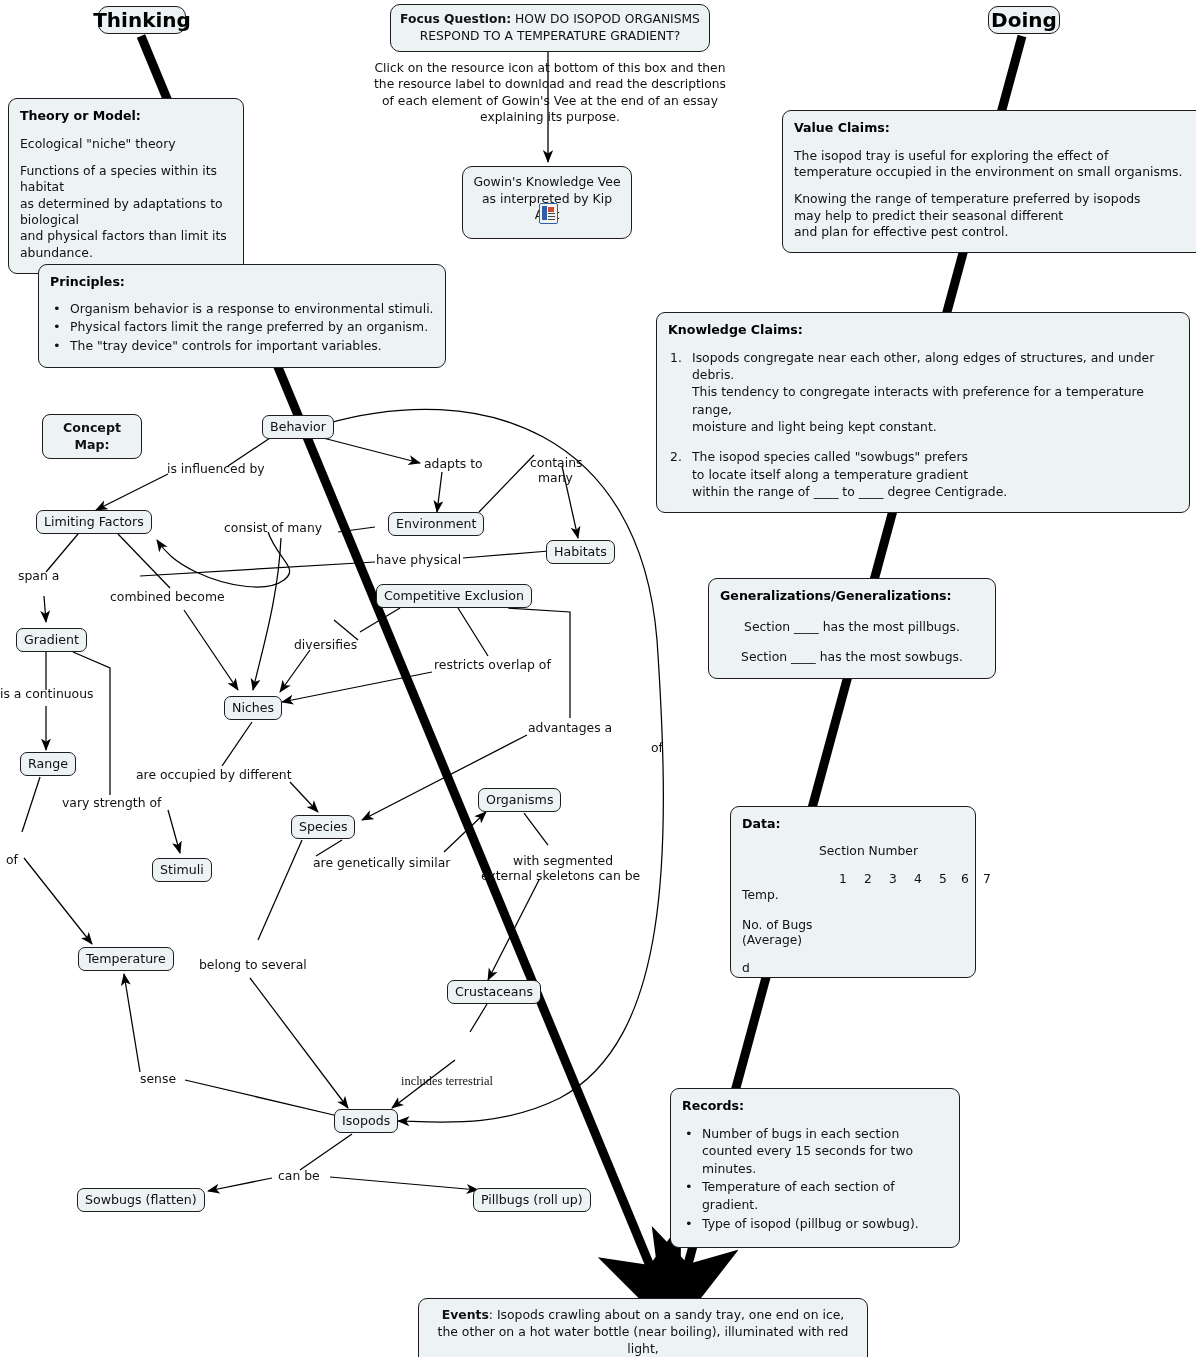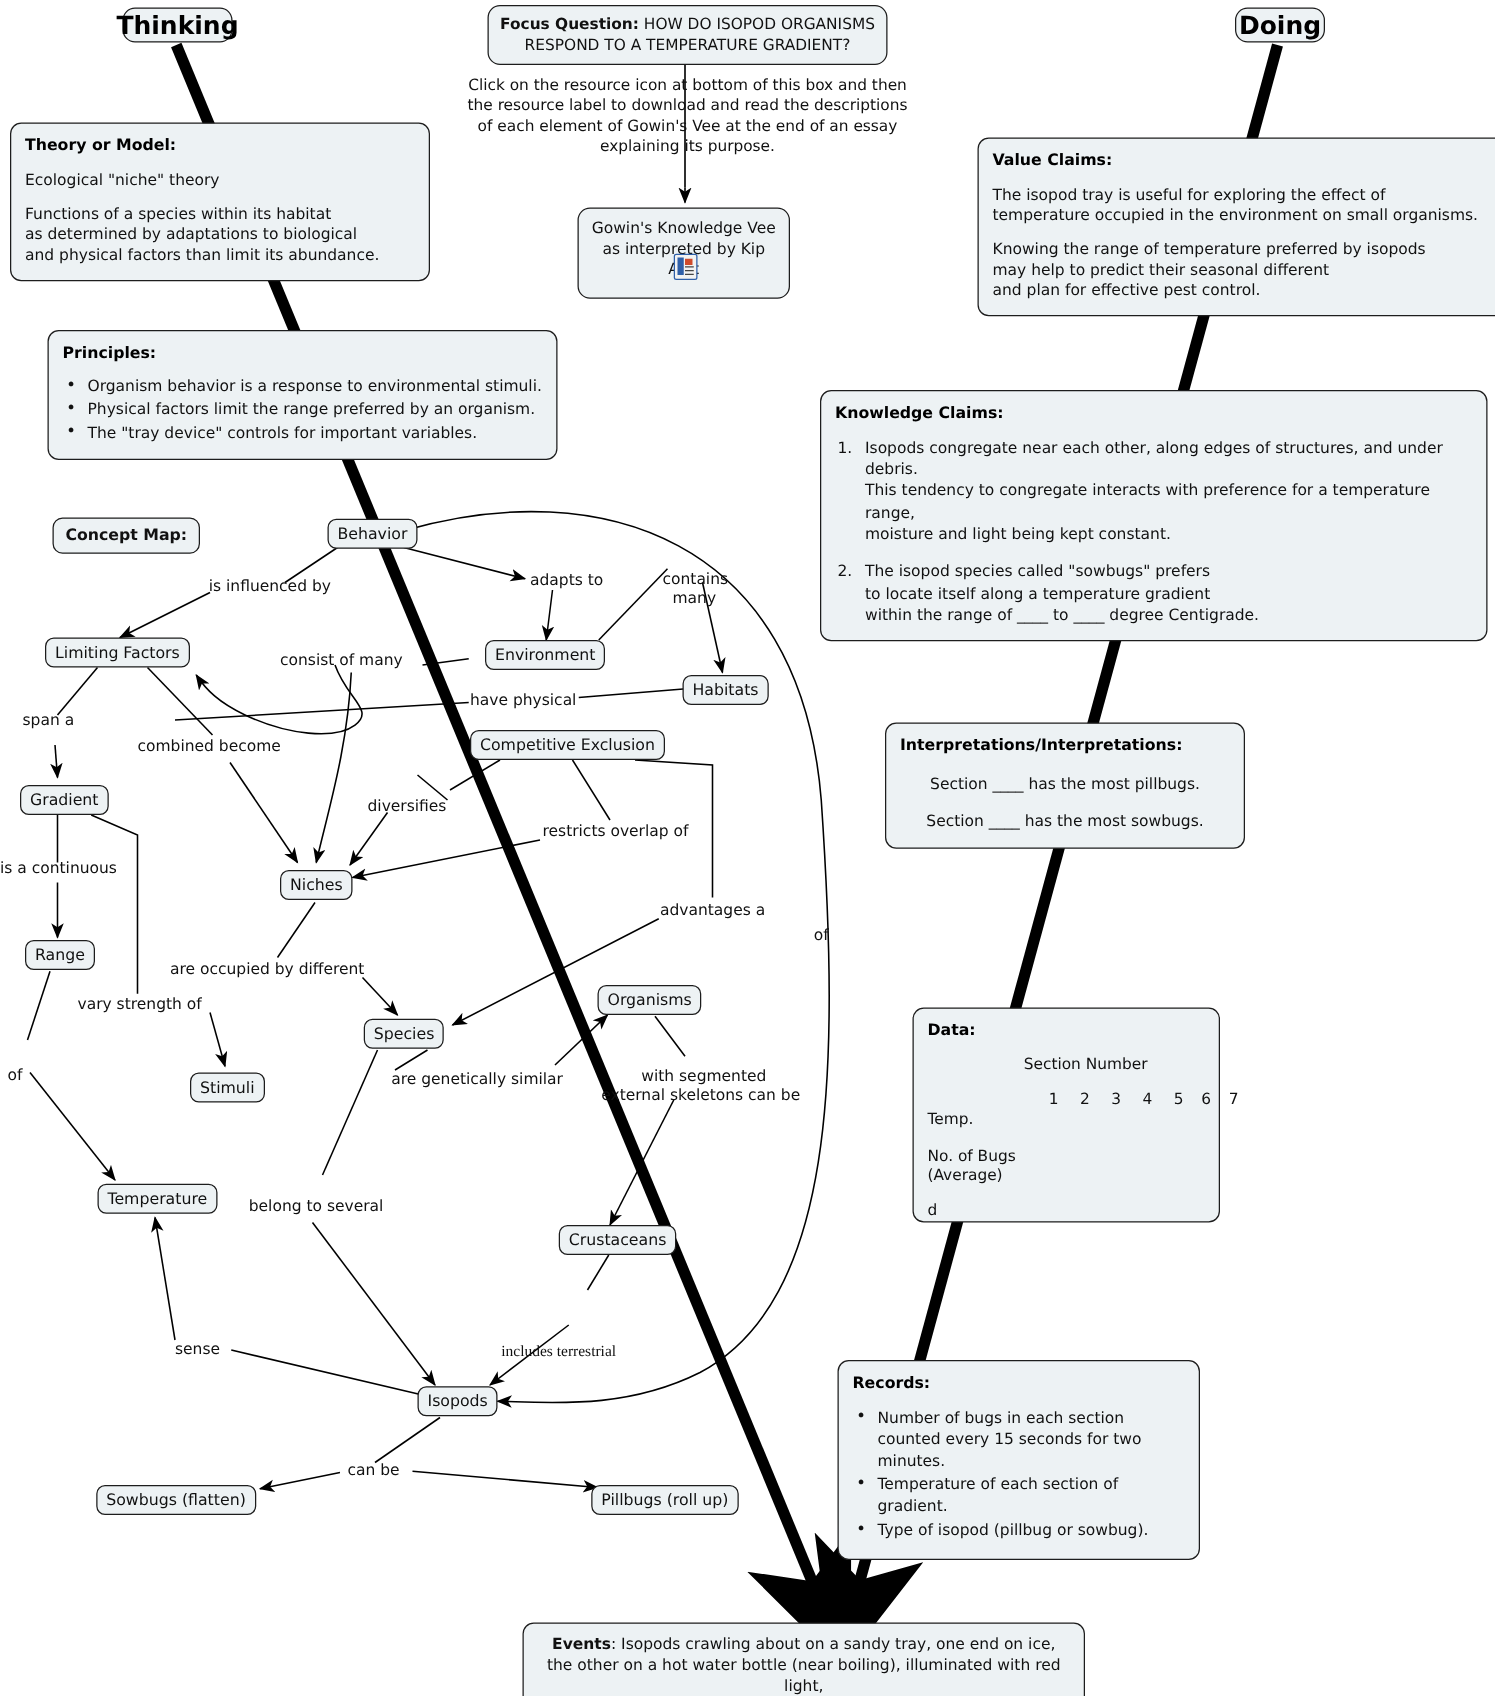--- a/index.html
+++ b/index.html
@@ -39,26 +39,26 @@
   #resicon .rl{position:absolute;left:2px;top:2px;width:5px;height:14px;background:#2f5fa8;}
   #resicon .rb{position:absolute;left:8px;top:3px;width:6px;height:5px;background:#cf4b2c;}
   #resicon .rr{position:absolute;left:8px;top:9px;width:7px;height:1.4px;background:#444;
                box-shadow:0 3px 0 #444, 0 6px 0 #444;}
 
   
   #thinking{left:98px;top:6px;width:88px;}
   #doing{left:988px;top:6px;width:72px;}
 
   
-  #theory{left:8px;top:98px;width:336px;padding:9px 11px 12px;}
+  #theory{left:8px;top:98px;width:236px;padding:9px 11px 12px;}
   #principles{left:38px;top:264px;width:408px;padding:9px 11px 12px;}
   #principles ul{margin:9px 0 0 0;padding:0 0 0 20px;list-style:none;}
   #principles li{position:relative;margin:0 0 1px 0;font-size:12.4px;line-height:1.42;}
   #principles li:before{content:"\2022";position:absolute;left:-17px;top:0;font-size:13px;}
-  #cmap{left:42px;top:414px;width:118px;padding:5px 8px;font-weight:bold;font-size:12.6px;
+  #cmap{left:42px;top:414px;width:100px;padding:5px 8px;font-weight:bold;font-size:12.6px;
         border-radius:8px;text-align:center;}
 
   
   #value{left:782px;top:110px;width:434px;padding:9px 11px 12px;}
   #knowledge{left:656px;top:312px;width:534px;padding:9px 11px 12px;}
   #knowledge ol{margin:10px 0 0 0;padding:0 0 0 24px;list-style:none;}
   #knowledge li{position:relative;margin:0 0 13px 0;font-size:12.4px;line-height:1.4;}
   #knowledge li:last-child{margin-bottom:0;}
   #knowledge li .num{position:absolute;left:-22px;top:0;}
   #general{left:708px;top:578px;width:288px;padding:9px 11px 13px;}
@@ -232,21 +232,21 @@
       <li>
         <span class="num">2.</span>
         <span class="ln">The isopod species called "sowbugs" prefers</span>
         <span class="ln">to locate itself along a temperature gradient</span>
         <span class="ln">within the range of ____ to ____  degree Centigrade.</span>
       </li>
     </ol>
   </div>
 
   <div class="box" id="general">
-    <span class="hdr">Interpretations/Interpretations:</span>
+    <span class="hdr">Generalizations/Generalizations:</span>
     <span class="gl">Section ____ has the most pillbugs.</span>
     <span class="gl">Section ____ has the most sowbugs.</span>
   </div>
 
   <div class="box" id="dataBox">
     <span class="hdr">Data:</span>
     <span class="dt-row" style="left:88px;top:36px;">Section Number</span>
     <span class="dt-col" style="left:108px;top:64px;">1</span>
     <span class="dt-col" style="left:133px;top:64px;">2</span>
     <span class="dt-col" style="left:158px;top:64px;">3</span>

